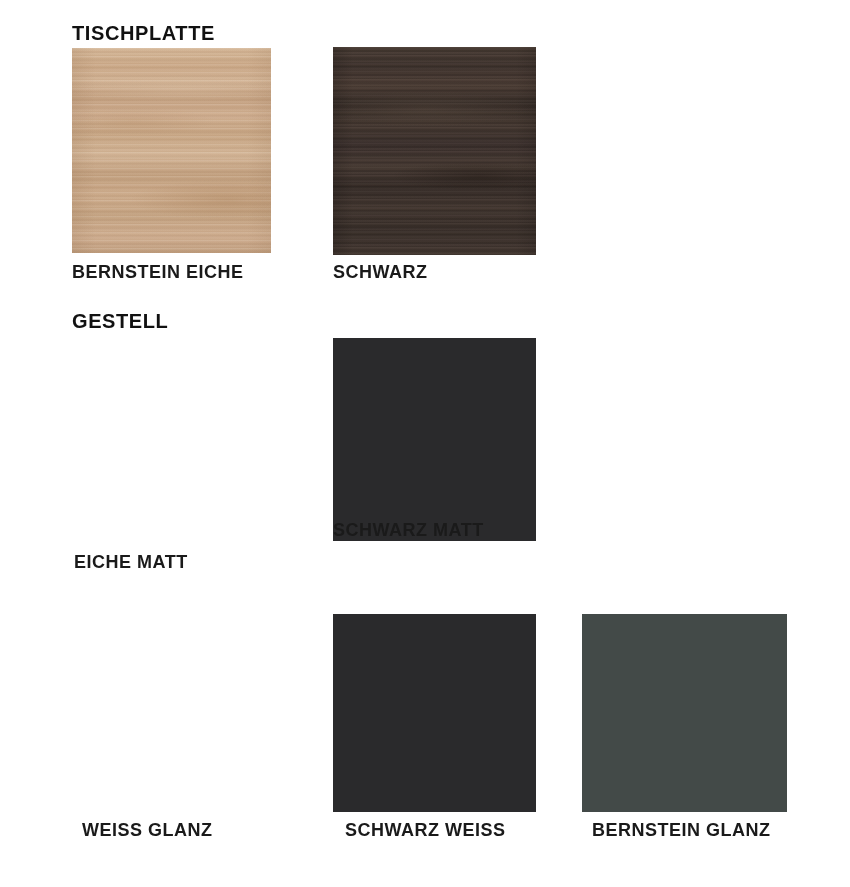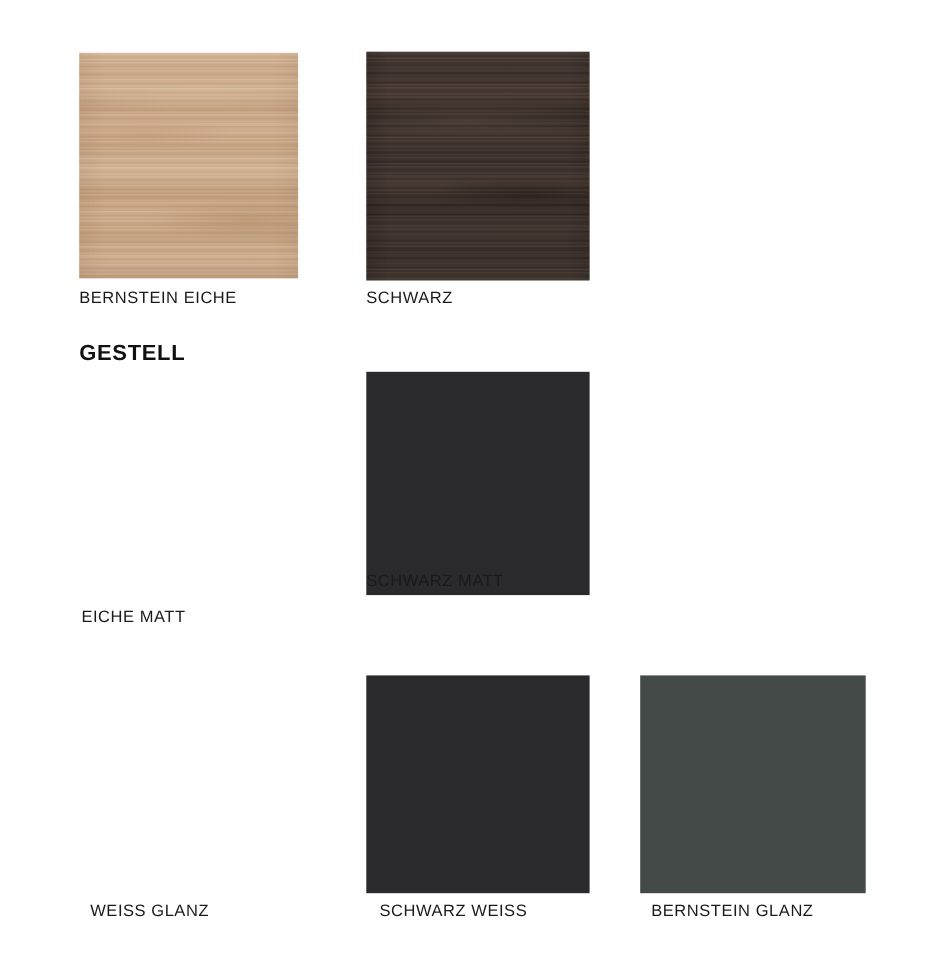--- a/index.html
+++ b/index.html
@@ -45,25 +45,25 @@
   .swatch.bordered {
     border: 2px solid #3a3a3a;
     background: #ffffff;
   }
   .swatch.solid {
     border: 0;
   }
 
   .swatch-label {
     position: absolute;
-    font-size: 15px;
+    font-size: 18px;
     letter-spacing: 0.5px;
     color: #1a1a1a;
     white-space: nowrap;
-    font-weight: normal;
+    font-weight: bold;
   }
 
   
   .wood {
     position: relative;
     overflow: hidden;
   }
   .wood::before,
   .wood::after {
     content: "";
@@ -158,20 +158,21 @@
       radial-gradient(ellipse 75% 12% at 45% 30%, rgba(120,100,84,0.18), rgba(120,100,84,0) 72%),
       radial-gradient(ellipse 60% 10% at 72% 62%, rgba(20,14,10,0.30), rgba(20,14,10,0) 72%),
       linear-gradient(to right, rgba(0,0,0,0.14), rgba(0,0,0,0) 10%, rgba(0,0,0,0) 90%, rgba(0,0,0,0.10));
   }
 </style>
 </head>
 <body>
 
 <div class="page">
 
+  <div class="section-heading" id="heading-tischplatte">TISCHPLATTE</div>
 
   <div class="swatch-cell" style="left:72px; top:48px; width:199px; height:205px;">
     <div class="swatch wood wood-oak"></div>
   </div>
   <div class="swatch-label" style="left:72px; top:262px;">BERNSTEIN EICHE</div>
 
   <div class="swatch-cell" style="left:333px; top:47px; width:203px; height:208px;">
     <div class="swatch wood wood-robinie"></div>
   </div>
   <div class="swatch-label" style="left:333px; top:262px;">SCHWARZ</div>

